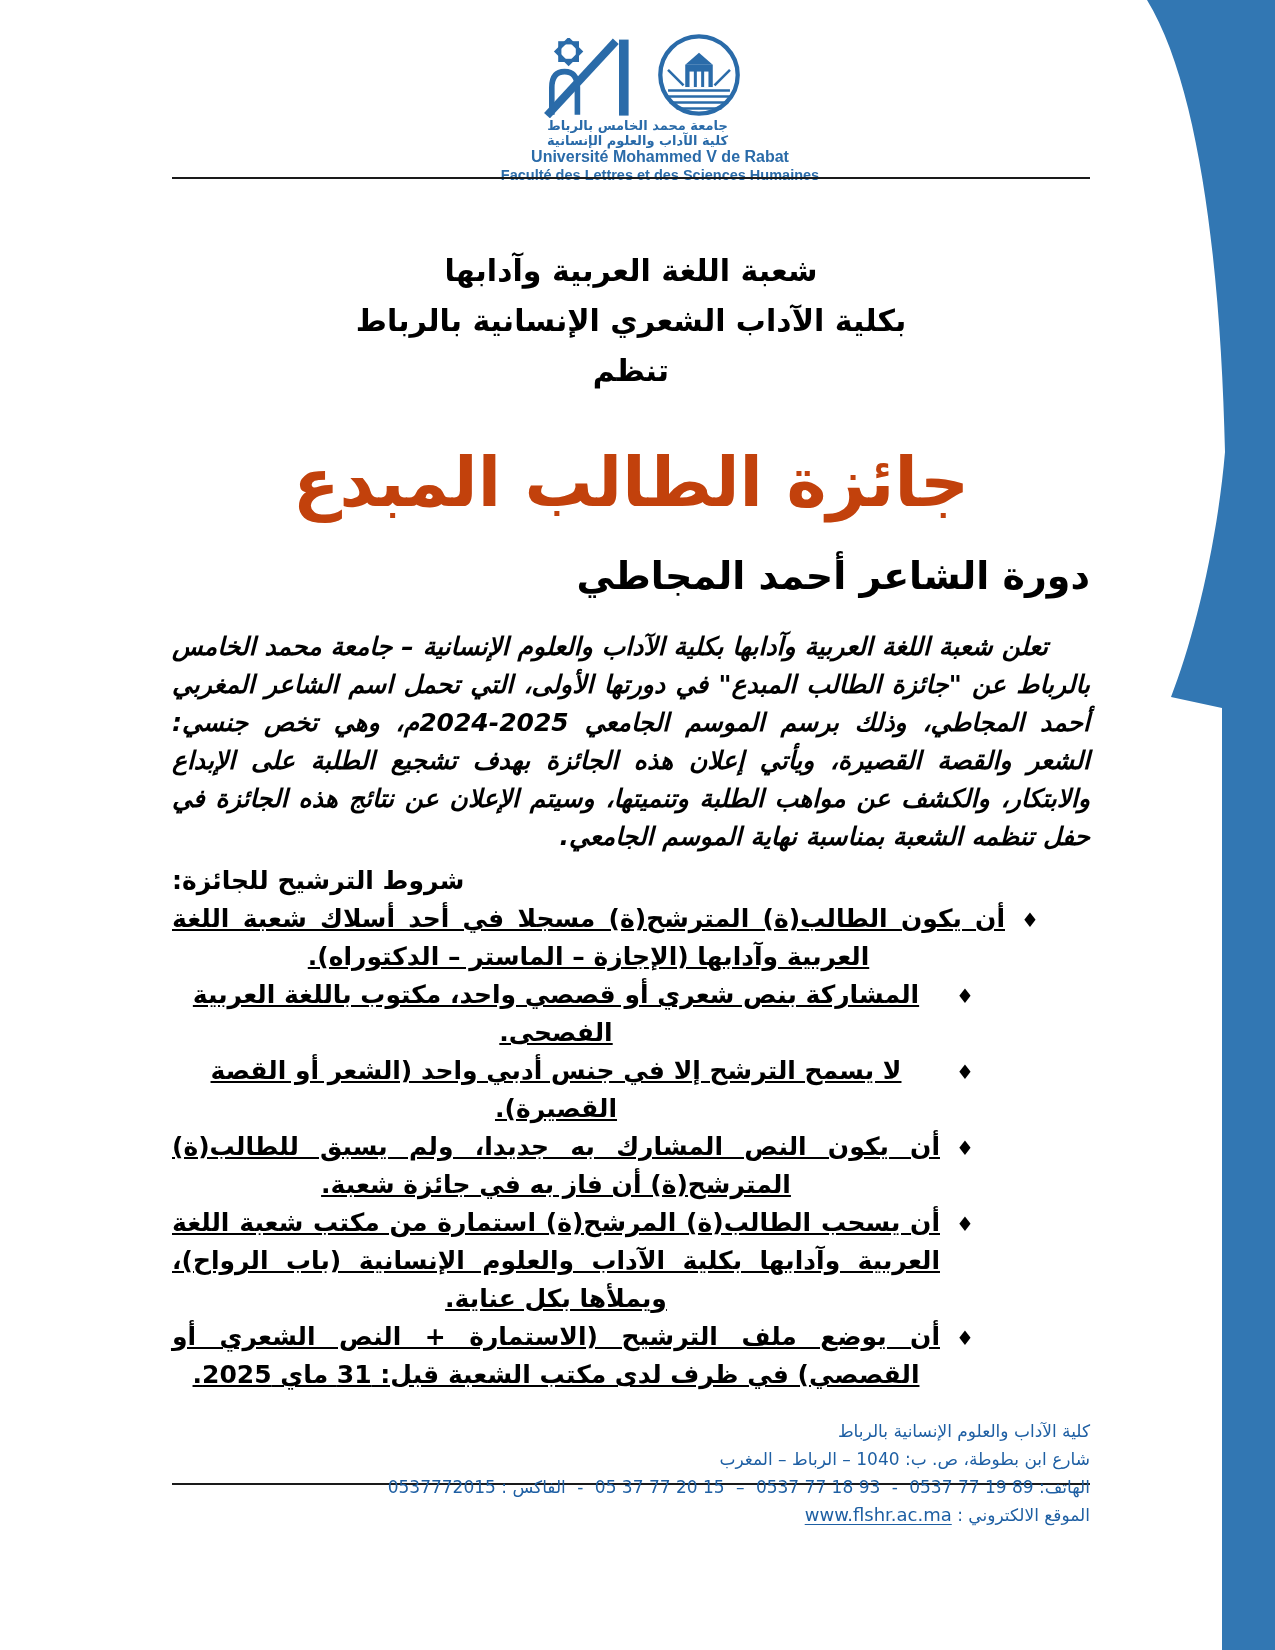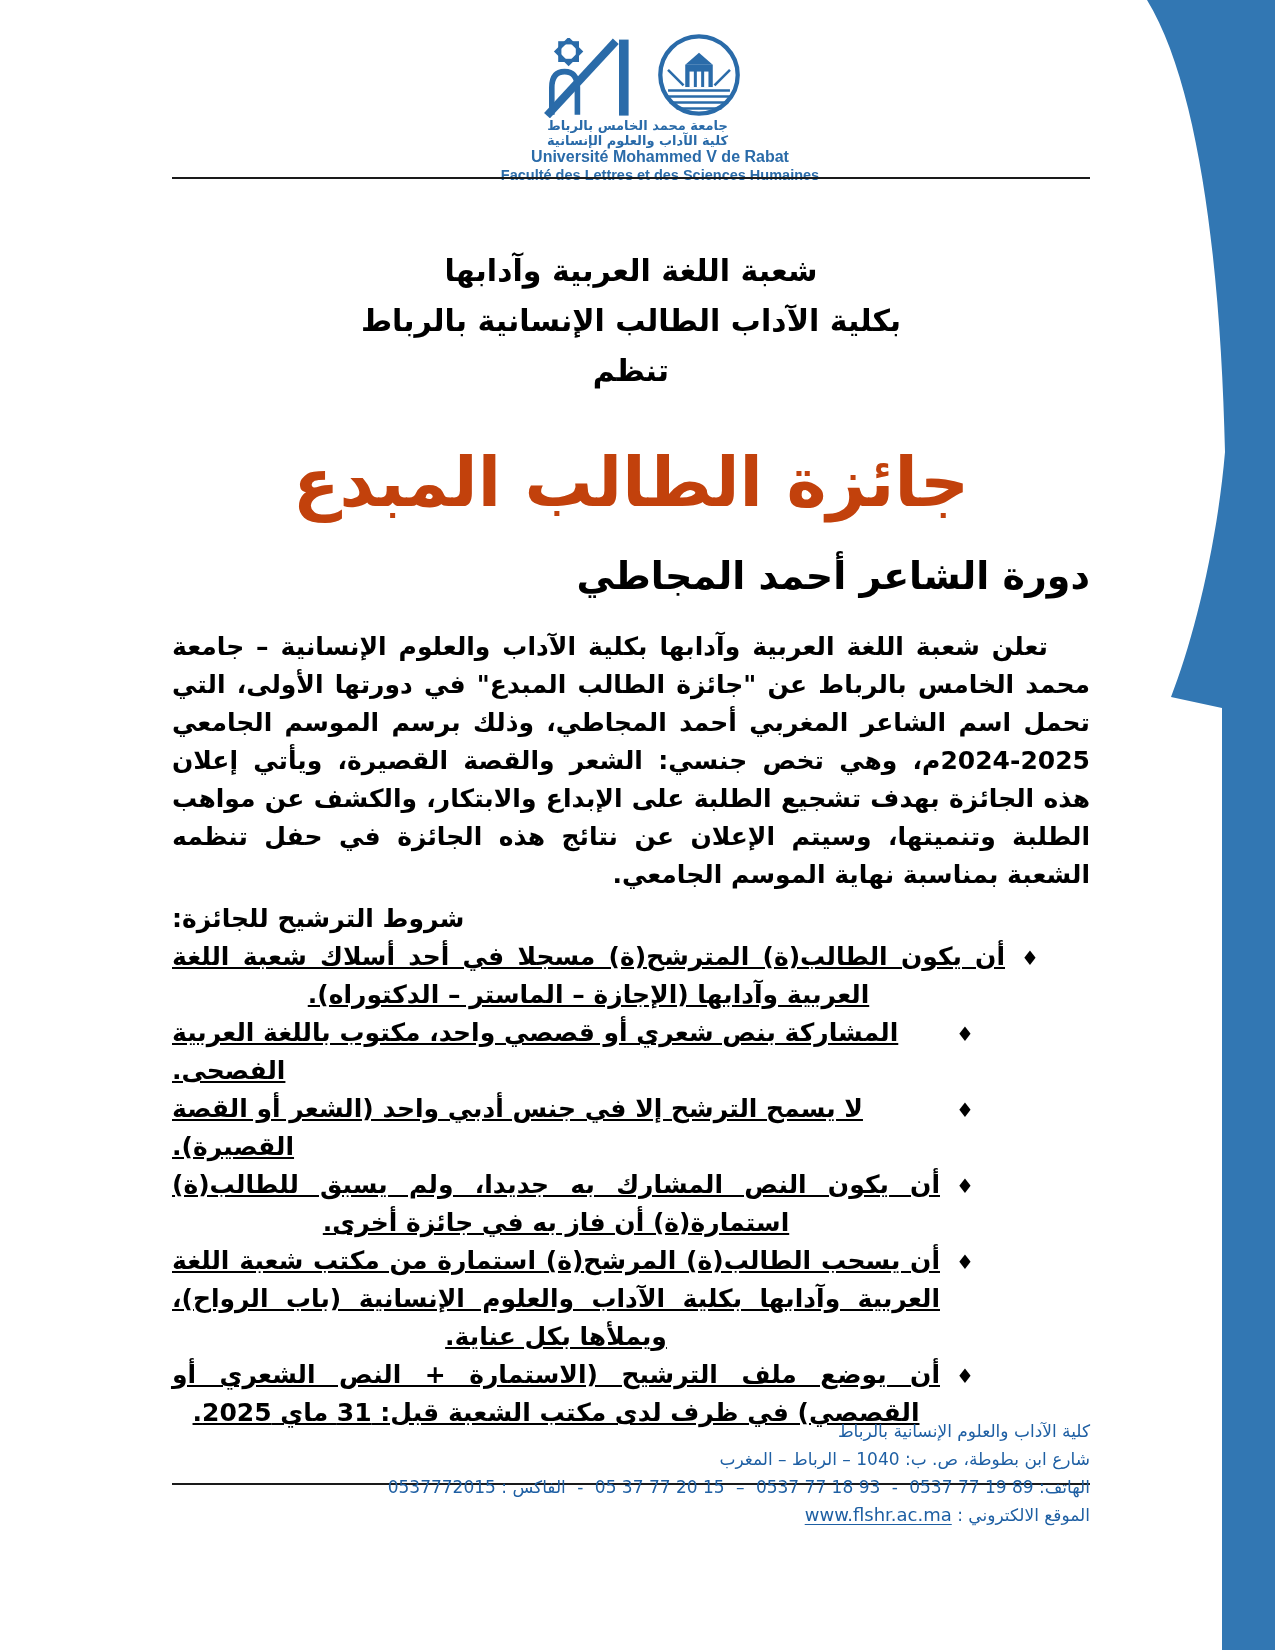--- a/index.html
+++ b/index.html
@@ -31,29 +31,29 @@
   .organizes{text-underline-offset:4px;}
 
   .main-title{position:absolute;top:428px;left:172px;width:918px;text-align:center;z-index:2;
     font-weight:bold;font-size:68px;line-height:110px;color:#c2410c;white-space:nowrap;}
   .sub-title{position:absolute;top:548px;left:172px;width:918px;text-align:right;z-index:2;
     font-weight:bold;font-size:38px;line-height:56px;color:#000;}
 
   
   .body-block{position:absolute;top:628px;left:172px;width:918px;z-index:2;color:#000;
     font-size:25px;font-weight:bold;line-height:38px;}
-  .intro{margin:0;text-align:justify;text-indent:42px;}
+  .intro{margin:0;text-align:justify;text-indent:42px;font-style:italic;}
   .cond-heading{margin:6px 112px 0 0;text-align:left;}
   .bullet{position:relative;padding:0 150px 0 0;margin:0;}
   .bullet .diamond{position:absolute;right:116px;top:3px;font-size:20px;line-height:34px;}
   .bullet.first{padding-right:85px;}
   .bullet.first .diamond{right:51px;}
   .btext{margin:0;text-decoration:underline;}
   .btext.multi{text-align:justify;text-align-last:center;}
-  .btext.single{text-align:left;}
+  .btext.single{text-align:center;}
 
   
   .footer-block{position:absolute;top:1417px;left:172px;width:918px;text-align:right;z-index:2;
     color:#1e5fa3;font-weight:normal;font-size:17px;line-height:28px;}
   .footer-block .num{direction:ltr;unicode-bidi:isolate;}
   .footer-block .sep{margin:0 6px;}
   .site-link{color:#1e5fa3;text-decoration:underline;text-underline-offset:3px;direction:ltr;unicode-bidi:isolate;font-size:18px;}
 </style>
 </head>
 <body>
@@ -99,21 +99,21 @@
     <div class="logo-ar" lang="ar">جامعة محمد الخامس بالرباط</div>
     <div class="logo-ar" lang="ar">كلية الآداب والعلوم الإنسانية</div>
     <div class="logo-fr">Université Mohammed V de Rabat</div>
     <div class="logo-fr logo-fr2">Faculté des Lettres et des Sciences Humaines</div>
   </div>
 
   <div class="rule rule-top"></div>
 
   <div class="dept-block" lang="ar">
     <div>شعبة اللغة العربية وآدابها</div>
-    <div>بكلية الآداب الطالب الإنسانية بالرباط</div>
+    <div>بكلية الآداب الشعري الإنسانية بالرباط</div>
     <div><span class="organizes">تنظم</span></div>
   </div>
 
   <div class="main-title" lang="ar">جائزة الطالب المبدع</div>
   <div class="sub-title" lang="ar">دورة الشاعر أحمد المجاطي</div>
 
   <div class="body-block" lang="ar">
     <p class="intro">تعلن شعبة اللغة العربية وآدابها بكلية الآداب والعلوم الإنسانية – جامعة محمد الخامس بالرباط عن "جائزة الطالب المبدع" في دورتها الأولى، التي تحمل اسم الشاعر المغربي أحمد المجاطي، وذلك برسم الموسم الجامعي 2025-2024م، وهي تخص جنسي: الشعر والقصة القصيرة، ويأتي إعلان هذه الجائزة بهدف تشجيع الطلبة على الإبداع والابتكار، والكشف عن مواهب الطلبة وتنميتها، وسيتم الإعلان عن نتائج هذه الجائزة في حفل تنظمه الشعبة بمناسبة نهاية الموسم الجامعي.</p>
     <p class="cond-heading">شروط الترشيح للجائزة:</p>
 
@@ -124,21 +124,21 @@
     <div class="bullet">
       <span class="diamond">♦</span>
       <p class="btext single">المشاركة بنص شعري أو قصصي واحد، مكتوب باللغة العربية الفصحى.</p>
     </div>
     <div class="bullet">
       <span class="diamond">♦</span>
       <p class="btext single">لا يسمح الترشح إلا في جنس أدبي واحد (الشعر أو القصة القصيرة).</p>
     </div>
     <div class="bullet">
       <span class="diamond">♦</span>
-      <p class="btext multi">أن يكون النص المشارك به جديدا، ولم يسبق للطالب(ة) استمارة(ة) أن فاز به في جائزة أخرى.</p>
+      <p class="btext multi">أن يكون النص المشارك به جديدا، ولم يسبق للطالب(ة) المترشح(ة) أن فاز به في جائزة شعبة.</p>
     </div>
     <div class="bullet">
       <span class="diamond">♦</span>
       <p class="btext multi">أن يسحب الطالب(ة) المرشح(ة) استمارة من مكتب شعبة اللغة العربية وآدابها بكلية الآداب والعلوم الإنسانية (باب الرواح)، ويملأها بكل عناية.</p>
     </div>
     <div class="bullet">
       <span class="diamond">♦</span>
       <p class="btext multi">أن يوضع ملف الترشيح (الاستمارة + النص الشعري أو القصصي) في ظرف لدى مكتب الشعبة قبل: 31 ماي 2025.</p>
     </div>
   </div>

